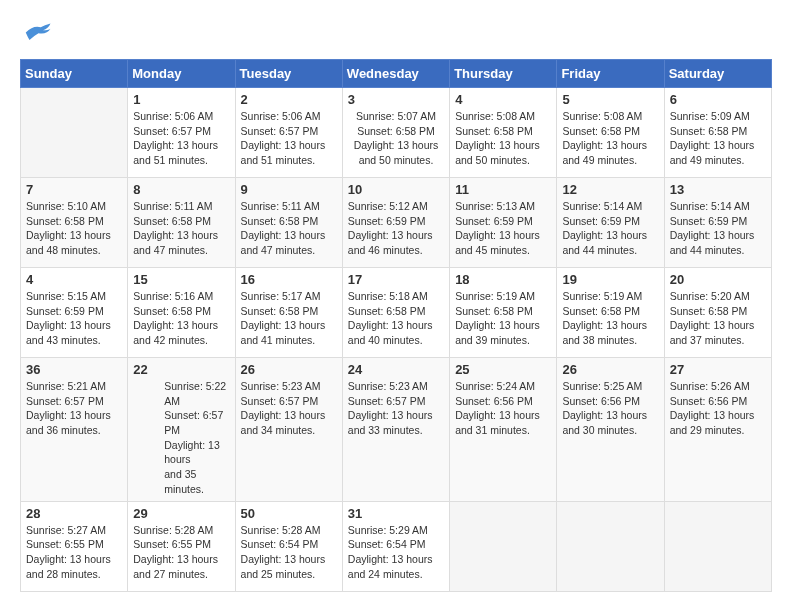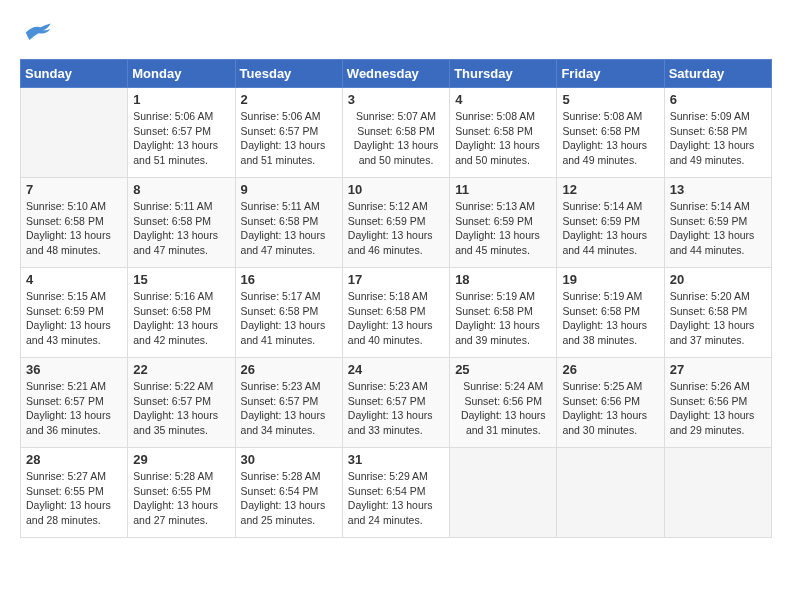--- a/index.html
+++ b/index.html
@@ -263,42 +263,42 @@
       <tr>
         <td>
           <span class="day-number">36</span>
           <div class="day-info" style="white-space: pre-line;">Sunrise: 5:21 AM
 Sunset: 6:57 PM
 Daylight: 13 hours
 and 36 minutes.</div>
         </td>
         <td>
           <span class="day-number">22</span>
-          <div class="day-info" style="white-space: pre-line;">Sunrise: 5:22 AM
+          <div class="day-info" style="white-space: pre-line; margin-left: 31px;">Sunrise: 5:22 AM
 Sunset: 6:57 PM
 Daylight: 13 hours
 and 35 minutes.</div>
         </td>
         <td>
           <span class="day-number">26</span>
           <div class="day-info" style="white-space: pre-line;">Sunrise: 5:23 AM
 Sunset: 6:57 PM
 Daylight: 13 hours
 and 34 minutes.</div>
         </td>
         <td>
           <span class="day-number">24</span>
           <div class="day-info" style="white-space: pre-line;">Sunrise: 5:23 AM
 Sunset: 6:57 PM
 Daylight: 13 hours
 and 33 minutes.</div>
         </td>
         <td>
           <span class="day-number">25</span>
-          <div class="day-info" style="white-space: pre-line; text-align: center;">Sunrise: 5:24 AM
+          <div class="day-info" style="white-space: pre-line;">Sunrise: 5:24 AM
 Sunset: 6:56 PM
 Daylight: 13 hours
 and 31 minutes.</div>
         </td>
         <td>
           <span class="day-number">26</span>
           <div class="day-info" style="white-space: pre-line;">Sunrise: 5:25 AM
 Sunset: 6:56 PM
 Daylight: 13 hours
 and 30 minutes.</div>
@@ -320,21 +320,21 @@
 and 28 minutes.</div>
         </td>
         <td>
           <span class="day-number">29</span>
           <div class="day-info" style="white-space: pre-line;">Sunrise: 5:28 AM
 Sunset: 6:55 PM
 Daylight: 13 hours
 and 27 minutes.</div>
         </td>
         <td>
-          <span class="day-number">30</span>
+          <span class="day-number">50</span>
           <div class="day-info" style="white-space: pre-line;">Sunrise: 5:28 AM
 Sunset: 6:54 PM
 Daylight: 13 hours
 and 25 minutes.</div>
         </td>
         <td>
           <span class="day-number">31</span>
           <div class="day-info" style="white-space: pre-line;">Sunrise: 5:29 AM
 Sunset: 6:54 PM
 Daylight: 13 hours

